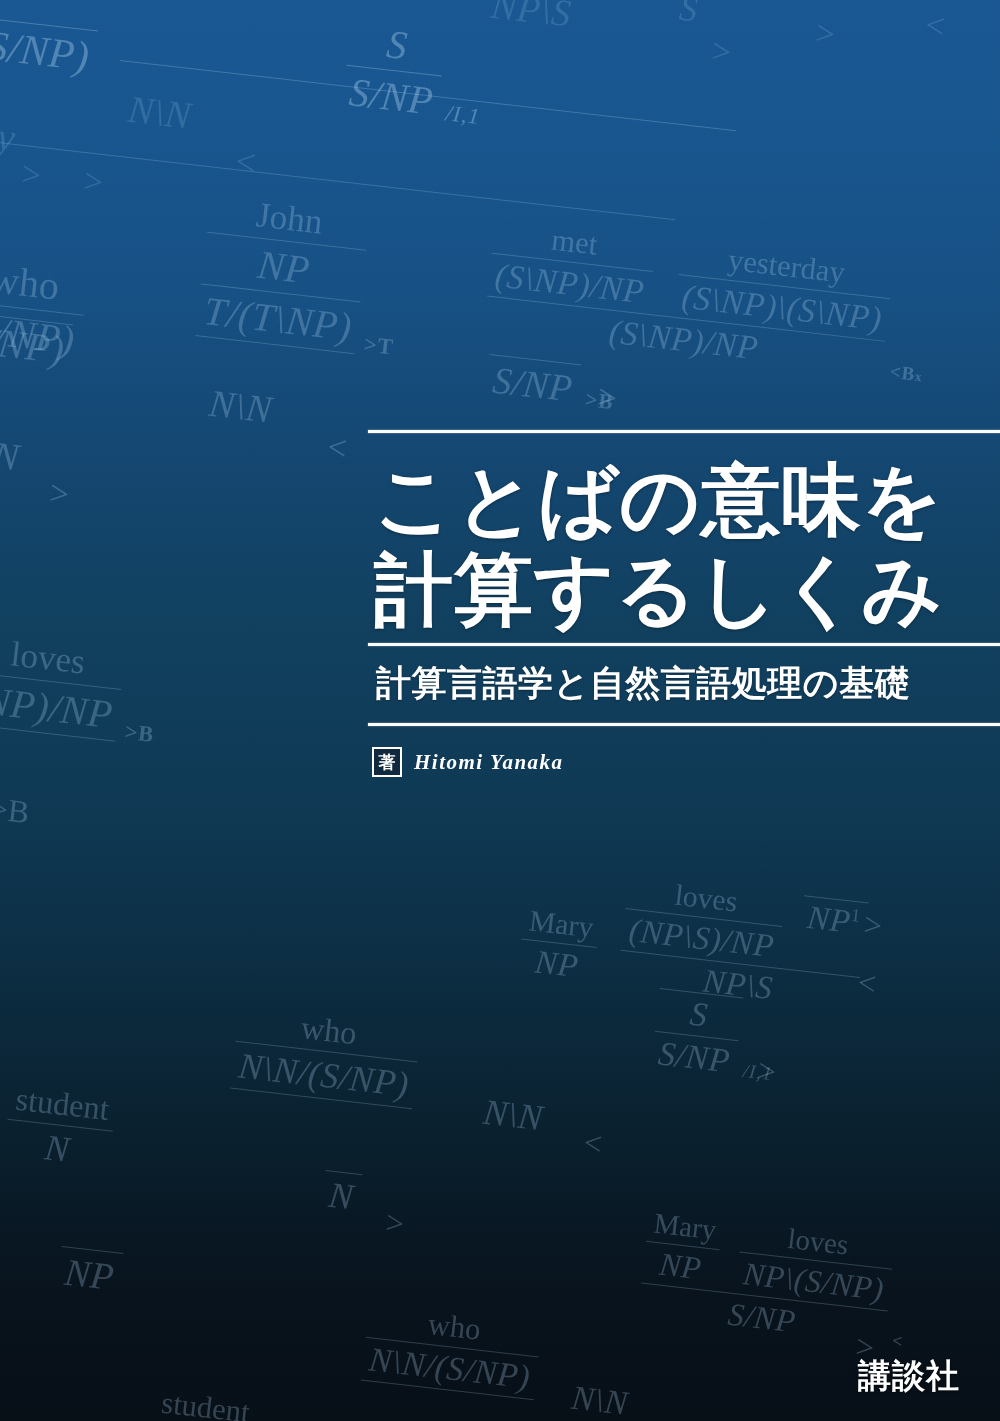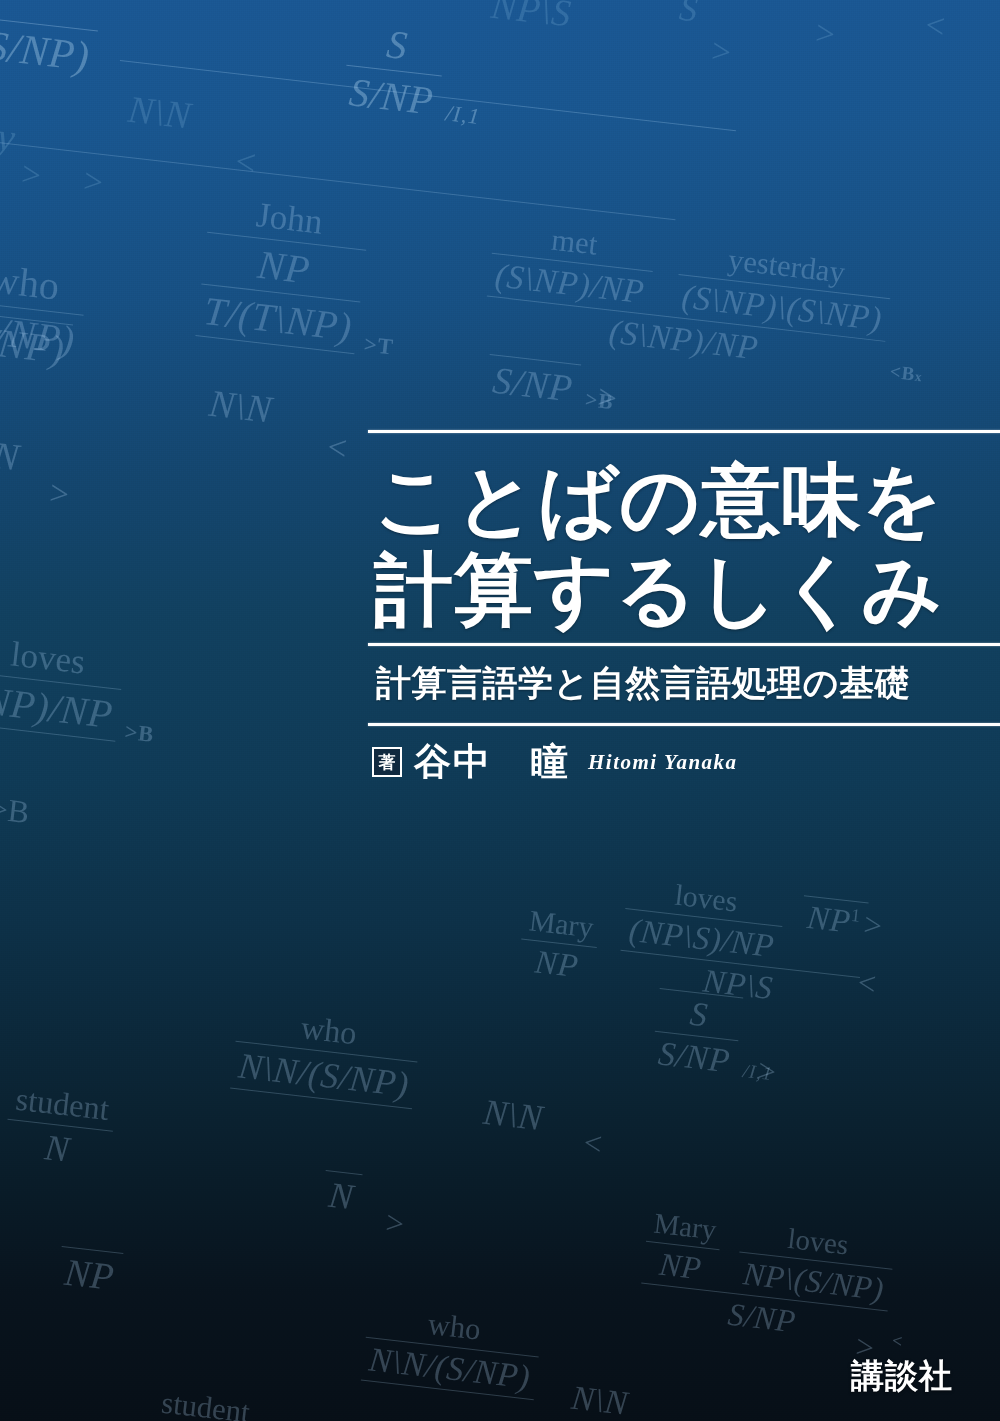--- a/index.html
+++ b/index.html
@@ -116,21 +116,21 @@
     font-family:"Liberation Serif","DejaVu Serif",serif;
     font-style:italic;
     font-weight:bold;
     font-size:21px;
     letter-spacing:1.5px;
   }
 
   
   #publisher{
     position:absolute;
-    right:47px;bottom:22px;
+    right:40px;bottom:22px;
     color:#ffffff;
     font-family:"Liberation Sans","DejaVu Sans",sans-serif;
     font-weight:bold;
     font-size:33px;
     letter-spacing:1px;
     text-shadow:0 1px 3px rgba(0,0,0,.5);
   }
 </style>
 </head>
 <body>
@@ -348,21 +348,20 @@
     </h1>
 
     <div class="rule-line" style="margin-top:8px;"></div>
 
     <div id="subtitle">計算言語学と自然言語処理の基礎</div>
 
     <div class="rule-line"></div>
 
     <div id="author-row">
       <span id="author-tag">著</span>
-      <span id="author-name">谷中　瞳</span>
       <span id="author-romaji">Hitomi Yanaka</span>
     </div>
 
   </div>
 
   <div id="publisher">講談社</div>
 
 </div>
 
 </body></html>

